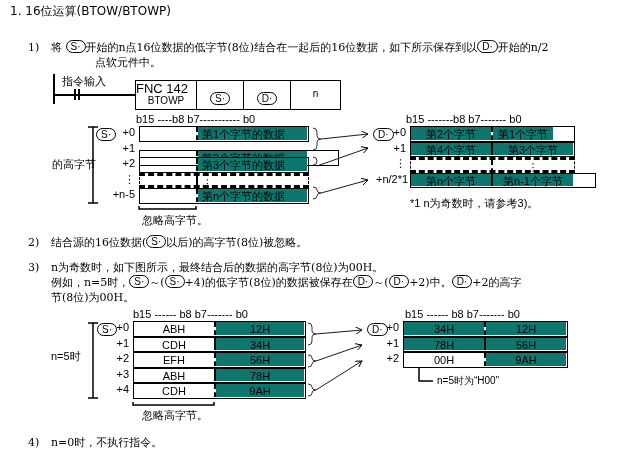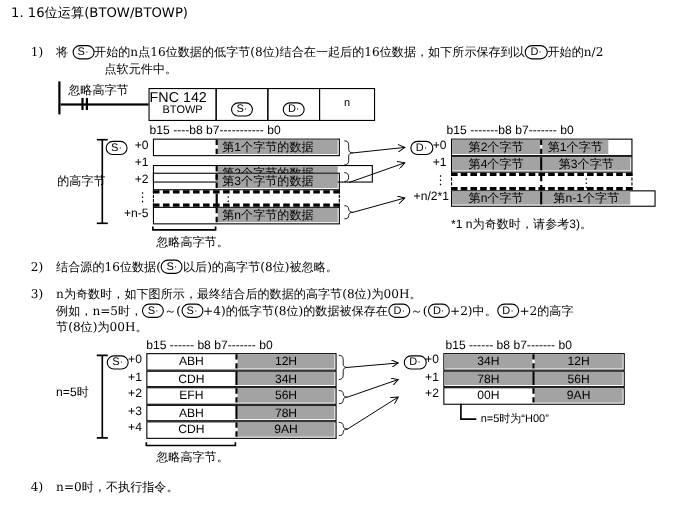--- a/index.html
+++ b/index.html
@@ -9,42 +9,42 @@
   .serif { font-family:"DejaVu Serif", "Liberation Serif", serif; }
   .narrow { font-family:"Liberation Sans", sans-serif; }
   .t11 { font-size:11px; }
   .t10 { font-size:10px; }
   .title { font-size:12px; }
   .oval { display:inline-block; border:1.3px solid #000; border-radius:8px; padding:0 4px;
           font-family:"Liberation Sans", sans-serif; font-size:10px; line-height:11px; height:11px; vertical-align:1px; }
   .box { position:absolute; border:1.5px solid #000; box-sizing:border-box; }
   .cell { position:absolute; box-sizing:border-box; text-align:center;
           font-family:"Liberation Sans", sans-serif; font-size:11px; line-height:14px; }
-  .gray { background:#a3a3a3; }
+  .gray { background:#0f766e; }
   .bitrow { font-family:"Liberation Sans", sans-serif; font-size:11px; position:absolute; white-space:nowrap; }
   .off { font-family:"Liberation Sans", sans-serif; font-size:11px; position:absolute; text-align:right; width:30px; }
   svg { position:absolute; left:0; top:0; }
 </style>
 </head>
 <body>
 
 <div class="abs title" style="left:10px;top:3px;">1. 16位运算(BTOW/BTOWP)</div>
 
 <div class="abs serif t11" style="left:28px;top:41px;">1)</div>
 <div class="abs serif t11" style="left:51px;top:40px;">
   <span>将</span>
   <span class="oval">S·</span><span>开始的n点16位数据的低字节(8位)结合在一起后的16位数据，如下所示保存到以</span><span class="oval">D·</span><span>开始的n/2</span>
 </div>
 <div class="abs serif t11" style="left:51px;top:55px;margin-left:44px;">点软元件中。</div>
 
 <div class="abs" style="left:53px;top:74px;width:2px;height:30px;background:#000;"></div>
 <div class="abs" style="left:55px;top:94px;width:80px;height:1.5px;background:#000;"></div>
 <div class="abs" style="left:74px;top:89px;width:2px;height:11px;background:#000;"></div>
 <div class="abs" style="left:78px;top:89px;width:2px;height:11px;background:#000;"></div>
-<div class="abs narrow t11" style="left:62px;top:74px;">忽略高字节</div>
+<div class="abs narrow t11" style="left:62px;top:74px;">指令输入</div>
 <div class="box" style="left:135px;top:80px;width:62px;height:30px;">
   <div class="narrow" style="font-size:13px;line-height:12px;text-align:left;margin-top:2px;">FNC 142</div>
   <div class="narrow" style="font-size:10px;line-height:12px;text-align:center;">BTOWP</div>
 </div>
 <div class="box" style="left:196px;top:80px;width:48px;height:30px;text-align:center;padding-top:7px;"><span class="oval">S·</span></div>
 <div class="box" style="left:243px;top:80px;width:48px;height:30px;text-align:center;padding-top:7px;"><span class="oval">D·</span></div>
 <div class="box" style="left:290px;top:80px;width:51px;height:30px;text-align:center;padding-top:7px;font-size:10px;"><span class="narrow">n</span></div>
 
 <div class="bitrow" style="left:136px;top:113px;">b15 ----b8 b7----------- b0</div>
 <div class="abs narrow t11" style="left:52px;top:157px;">的高字节</div>

